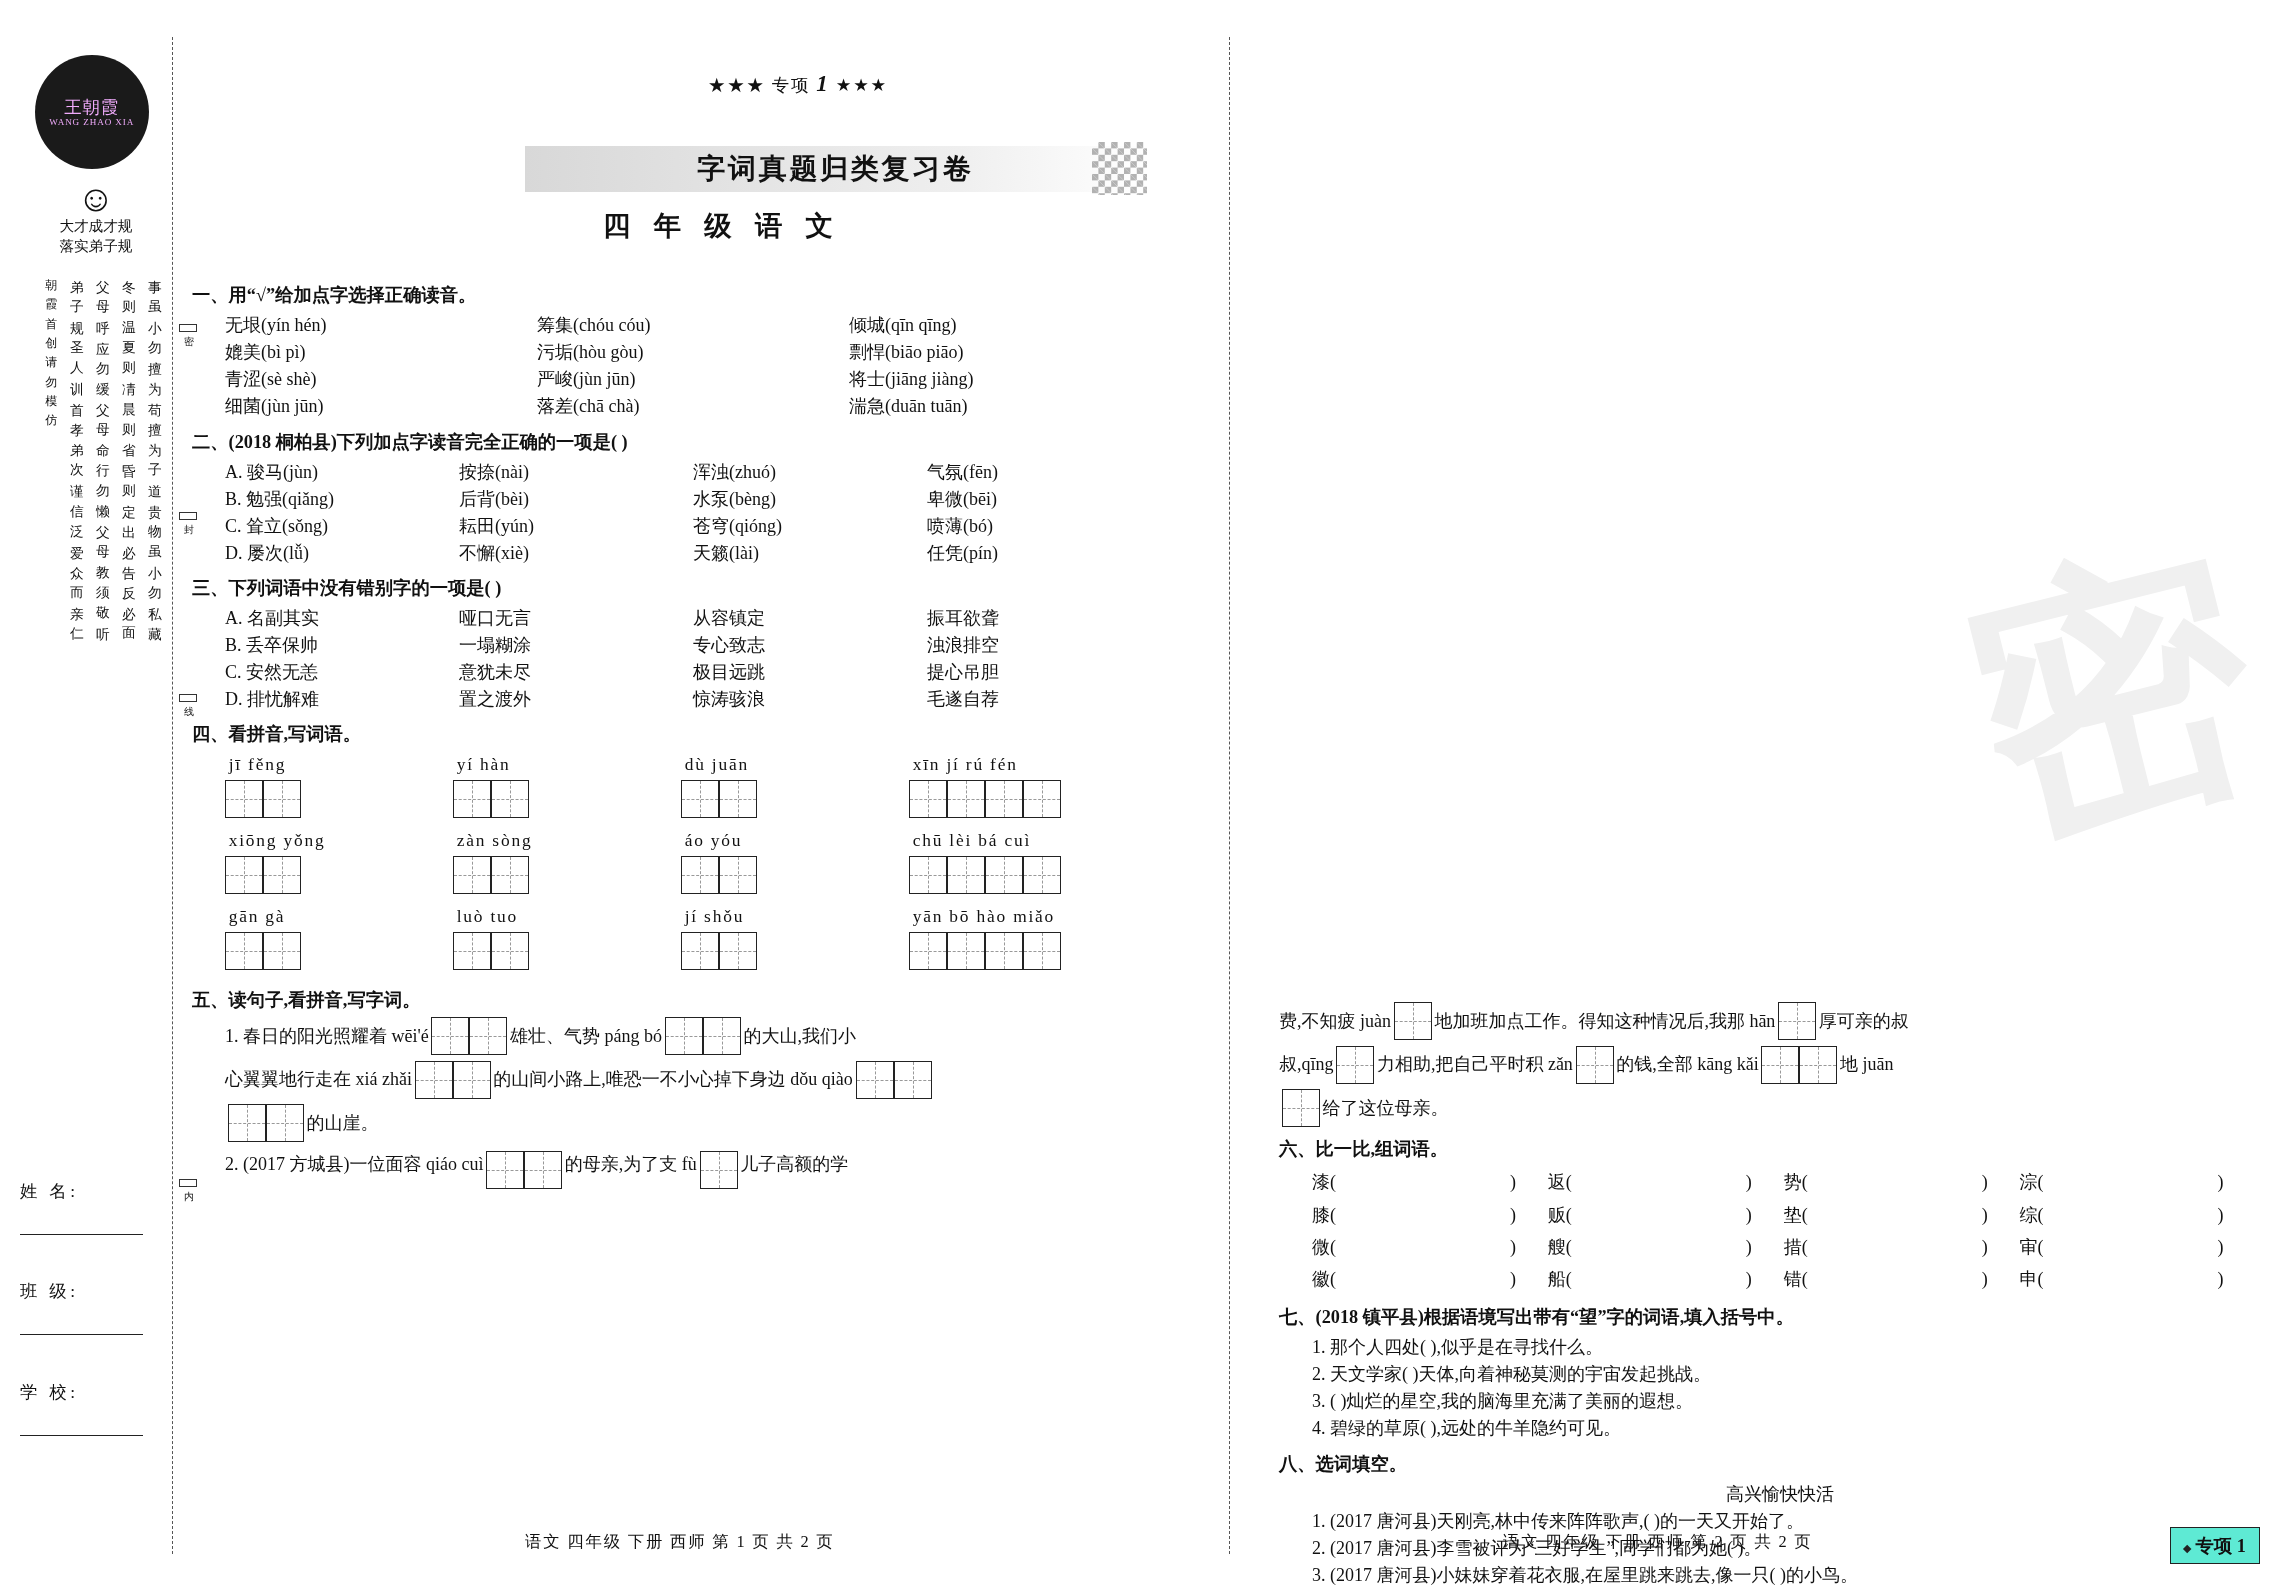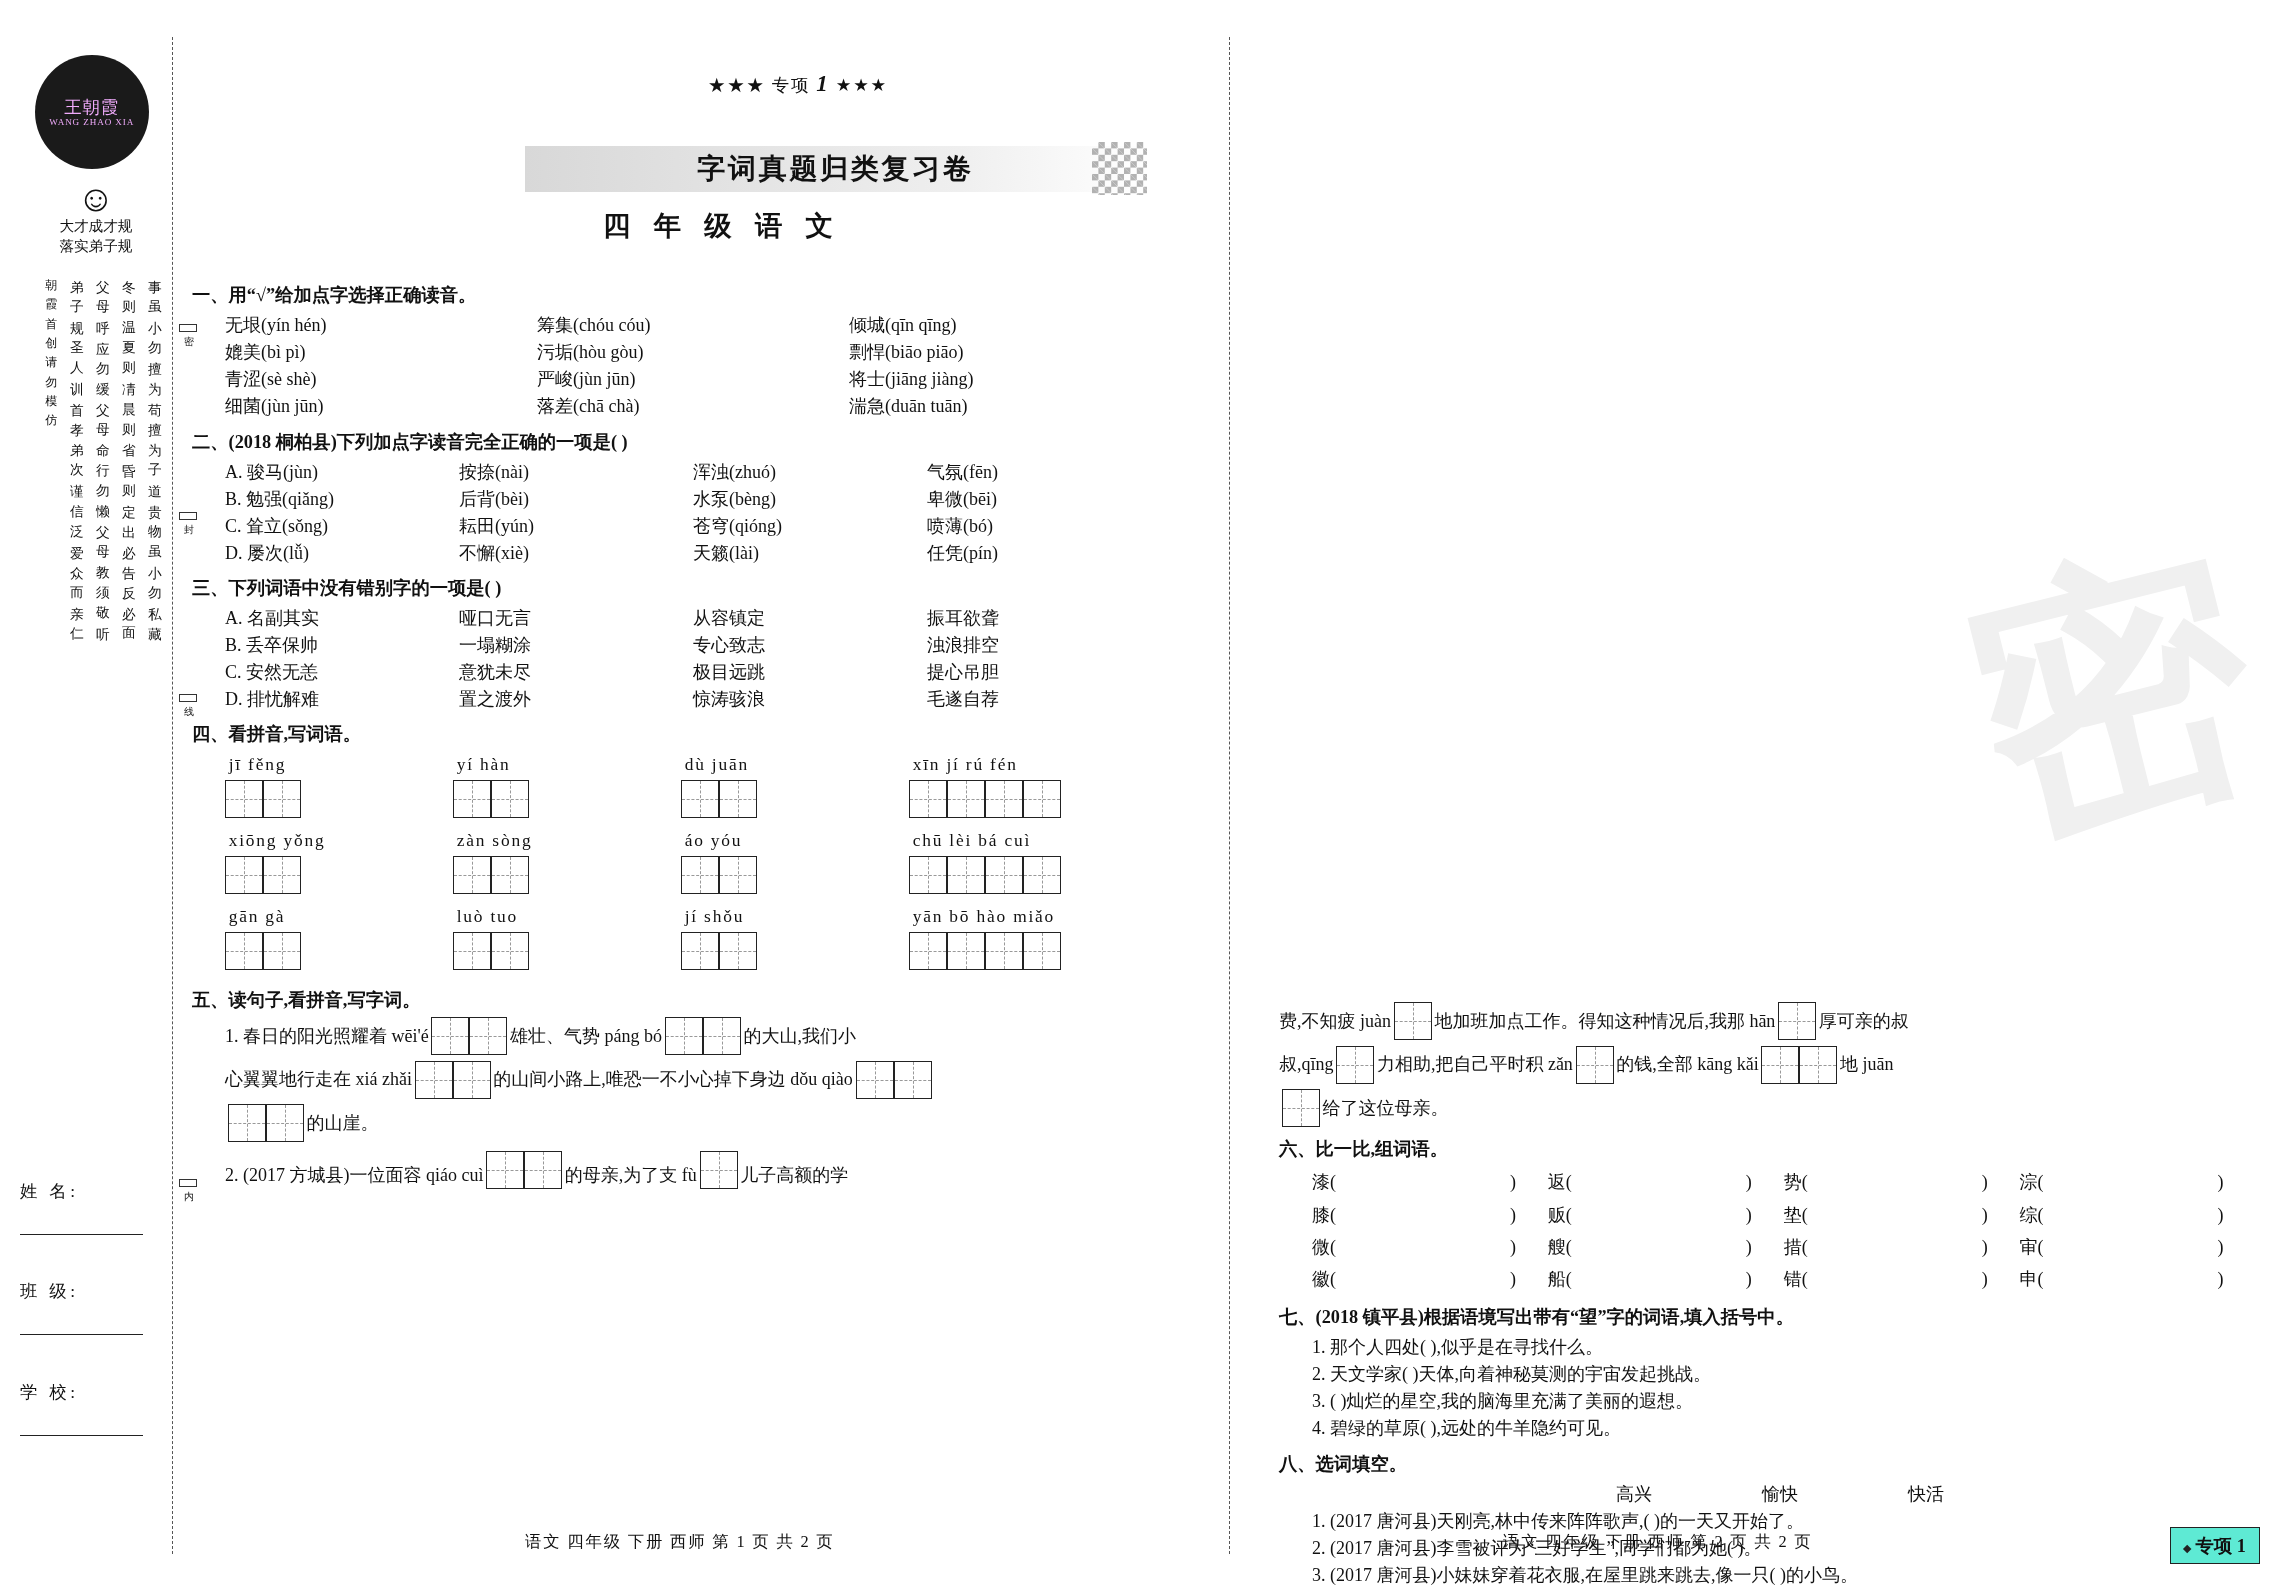--- a/index.html
+++ b/index.html
@@ -350,21 +350,21 @@
             <span class="bx"></span>
           </span>
       </div>
       <div class="row" style="align-items:center;margin-top:5.5px;">
         <span class="inline-bx">
             <span class="bx"></span>
             <span class="bx"></span>
           </span>
         <span>的山崖。</span>
       </div>
-      <div class="row" style="align-items:flex-end;margin-top:9.1px;">
+      <div class="row" style="align-items:flex-start;margin-top:9.1px;">
         <span>2. (2017 方城县)一位面容 qiáo cuì</span>
         <span class="inline-bx">
             <span class="bx"></span>
             <span class="bx"></span>
           </span>
         <span>的母亲,为了支 fù</span>
         <span class="inline-bx">
             <span class="bx"></span>
           </span>
         <span>儿子高额的学</span>
@@ -434,21 +434,21 @@
     <div class="qh">七、(2018 镇平县)根据语境写出带有“望”字的词语,填入括号中。</div>
     <div class="ind">
       <div>1. 那个人四处(                ),似乎是在寻找什么。</div>
       <div>2. 天文学家(                )天体,向着神秘莫测的宇宙发起挑战。</div>
       <div>3. (                )灿烂的星空,我的脑海里充满了美丽的遐想。</div>
       <div>4. 碧绿的草原(                ),远处的牛羊隐约可见。</div>
     </div>
 
     <div class="qh">八、选词填空。</div>
     <div class="ind">
-      <div style="display:flex;justify-content:center;gap:110px;">
+      <div style="display:flex;justify-content:center;">
         <span>高兴</span>
         <span>愉快</span>
         <span>快活</span>
       </div>
       <div>1. (2017 唐河县)天刚亮,林中传来阵阵歌声,(           )的一天又开始了。</div>
       <div>2. (2017 唐河县)李雪被评为“三好学生”,同学们都为她(           )。</div>
       <div>3. (2017 唐河县)小妹妹穿着花衣服,在屋里跳来跳去,像一只(           )的小鸟。</div>
       <div style="display:flex;justify-content:center;gap:110px;">
         <span>铁公鸡</span>
         <span>老黄牛</span>

